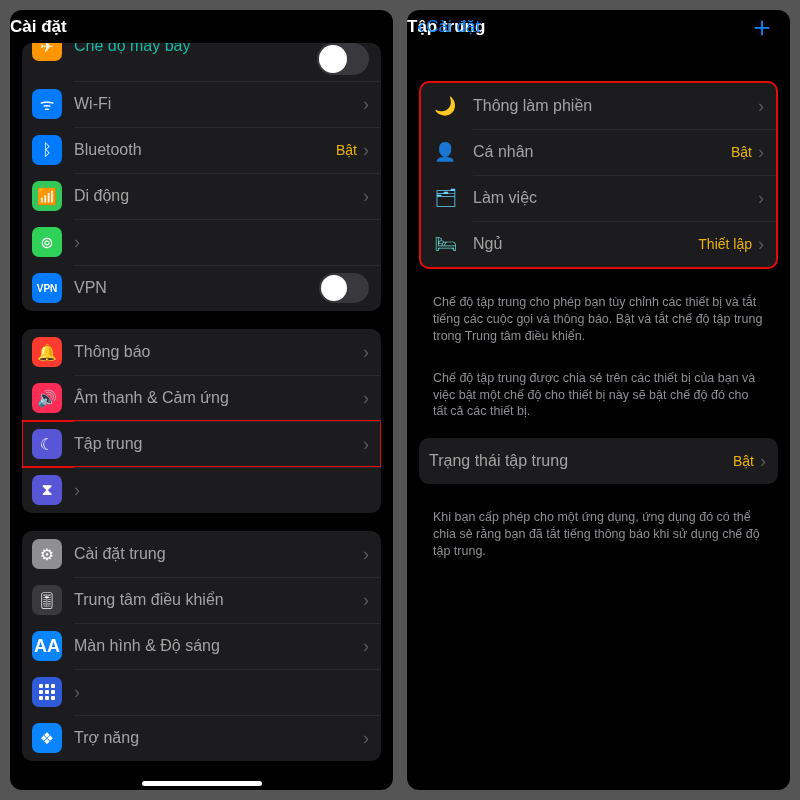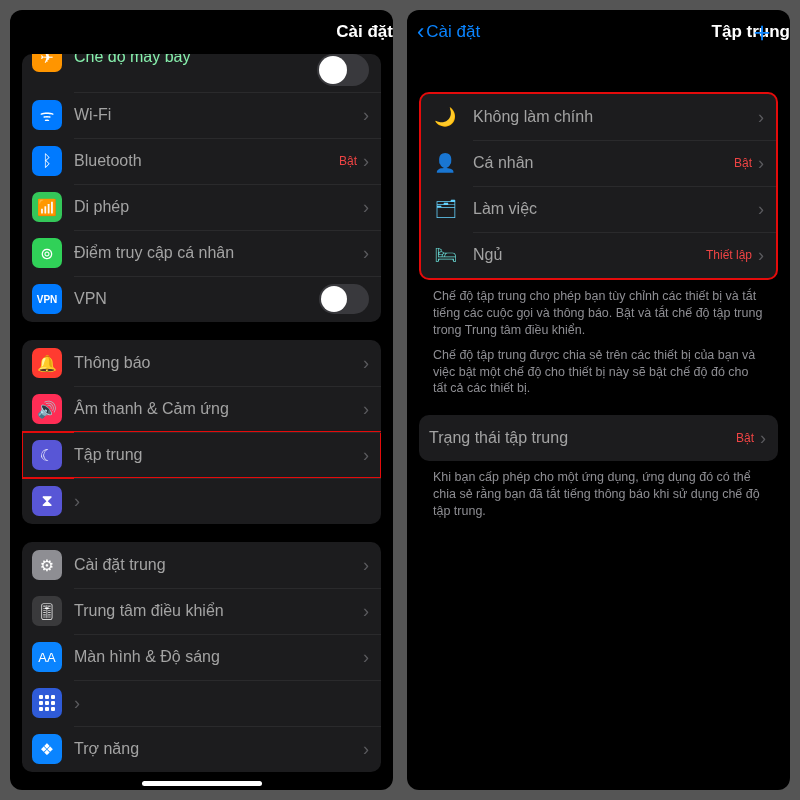--- a/index.html
+++ b/index.html
@@ -13,22 +13,22 @@
   }
   .phone {
     flex: 1 1 0;
     background: #000;
     border-radius: 12px;
     display: flex; flex-direction: column;
     overflow: hidden;
     position: relative;
   }
   .nav {
-    height: 44px;
-    display: flex; align-items: center; justify-content: flex-end;
+    height: 33px;
+    display: flex; align-items: center; justify-content: flex-start;
     position: relative;
     font-size: 17px; font-weight: 600;
   }
   .nav .back {
     position: absolute; left: 10px; top: 0; bottom: 0;
     display: flex; align-items: center;
     color: #0a84ff; font-size: 17px; font-weight: 400;
   }
   .nav .back .chev { font-size: 22px; margin-right: 2px; }
   .nav .plus {
@@ -59,25 +59,26 @@
     width: 30px; height: 30px; border-radius: 7px;
     display: flex; align-items: center; justify-content: center;
     font-size: 16px; color: #fff; flex-shrink: 0;
     margin-right: 12px;
   }
   .row .glyph {
     width: 30px; display:flex; align-items:center; justify-content:center;
     font-size: 18px; flex-shrink:0; margin-right:12px;
   }
   .row .label { flex: 1; font-size: 16px; color: #a3a3a3; }
-  .row .value { color: #ef4444; font-size: 12px; margin-right: 6px; margin-left: 17px; }
+  .row .value { color: #eab308; font-size: 14px; margin-right: 6px; margin-left: 17px; }
   .row .chevron { color: #5a5a5e; font-size: 18px; }
   .footer {
     color: #8e8e93; font-size: 12.5px; line-height: 1.35;
     padding: 8px 14px 0 14px;
+    margin-top: 17px;
   }
   .toggle {
     width: 50px; height: 30px; border-radius: 15px;
     background: #39393d; position: relative; flex-shrink:0;
   }
   .toggle.on { background: #30d158; }
   .toggle .knob {
     position: absolute; top: 2px; width: 26px; height: 26px;
     border-radius: 50%; background: #fff;
   }
@@ -88,35 +89,35 @@
     position: relative; flex-shrink:0;
   }
   .toggle-big .knob {
     position:absolute; top:2px; left:2px; width:28px; height:28px;
     border-radius:50%; background:#fff;
   }
   .highlight { outline: 2px solid #e40b0b; outline-offset: -1px; }
   .highlight-group { border: 2px solid #e40b0b; }
   .cut-top .row:first-child { padding-top:0; min-height:30px; align-items:flex-start;}
   .cut-top .row:first-child .app-icon { margin-top:-12px; }
-  .cut-top .row:first-child .label { margin-top:-6px; color:#86efac;}
+  .cut-top .row:first-child .label { margin-top:-6px; color:#14b8a6;}
   .home-ind {
     position:absolute; bottom:4px; left:50%; transform:translateX(-50%);
     width:120px; height:5px; border-radius:3px; background:#fff;
   }
   
   .bg-orange{background:#ff9500}.bg-blue{background:#007aff}
   .bg-green1{background:#34c759}.bg-green2{background:#30d158}
   .bg-vpn{background:#007aff}.bg-red{background:#ff3b30}
   .bg-pink{background:#ff2d55}.bg-purple{background:#5856d6}
   .bg-hour{background:#5856d6}.bg-gray{background:#8e8e93}
   .bg-gray2{background:#3a3a3c}.bg-aa{background:#0a84ff}
   .bg-grid{background:#2f5bd8}.bg-acc{background:#0a84ff}
   .vpn-txt{font-size:10px;font-weight:700}
-  .aa-txt{font-size:13px;font-weight:400}
+  .aa-txt{font-size:18px;font-weight:700}
   .grid-dots{display:grid;grid-template-columns:repeat(3,4px);grid-gap:2px}
   .grid-dots span{width:4px;height:4px;background:#fff;border-radius:1px}
   
   .c-purple{color:#bf5af2}.c-pink{color:#ff6485}
   .c-teal{color:#64d2ff}.c-mint{color:#66d4cf}
 </style>
 </head>
 <body>
 
 <div class="phone">
@@ -139,26 +140,25 @@
           <span class="chevron">›</span>
         </div>
         <div class="row">
           <div class="app-icon bg-blue">ᛒ</div>
           <span class="label">Bluetooth</span>
           <span class="value">Bật</span>
           <span class="chevron">›</span>
         </div>
         <div class="row">
           <div class="app-icon bg-green1">📶</div>
-          <span class="label">Di phép</span>
+          <span class="label">Di động</span>
           <span class="chevron">›</span>
         </div>
         <div class="row">
           <div class="app-icon bg-green2">⊚</div>
-          <span class="label">Điểm truy cập cá nhân</span>
           <span class="chevron">›</span>
         </div>
         <div class="row">
           <div class="app-icon bg-vpn">
             <span class="vpn-txt">VPN</span>
           </div>
           <span class="label">VPN</span>
           <div class="toggle">
             <div class="knob"></div>
           </div>
@@ -237,21 +237,21 @@
     </div>
     <span>Tập trung</span>
     <div class="plus">＋</div>
   </div>
   <div class="scroll">
 
     <div style="height:20px"></div>
     <div class="group highlight-group" id="focus-group">
         <div class="row">
           <div class="glyph c-purple">🌙</div>
-          <span class="label">Không làm chính</span>
+          <span class="label">Thông làm phiền</span>
           <span class="chevron">›</span>
         </div>
         <div class="row">
           <div class="glyph c-pink">👤</div>
           <span class="label">Cá nhân</span>
           <span class="value">Bật</span>
           <span class="chevron">›</span>
         </div>
         <div class="row">
           <div class="glyph c-teal">🗂</div>

